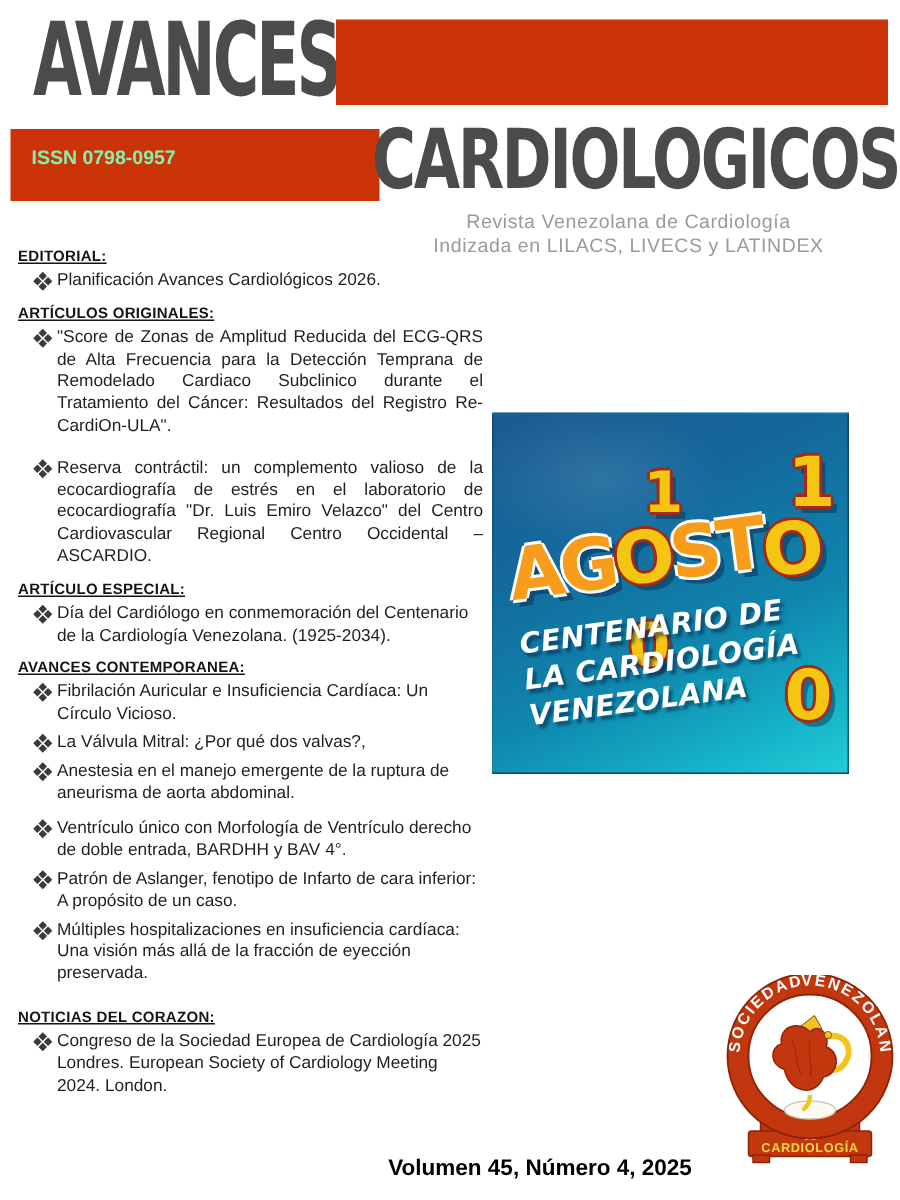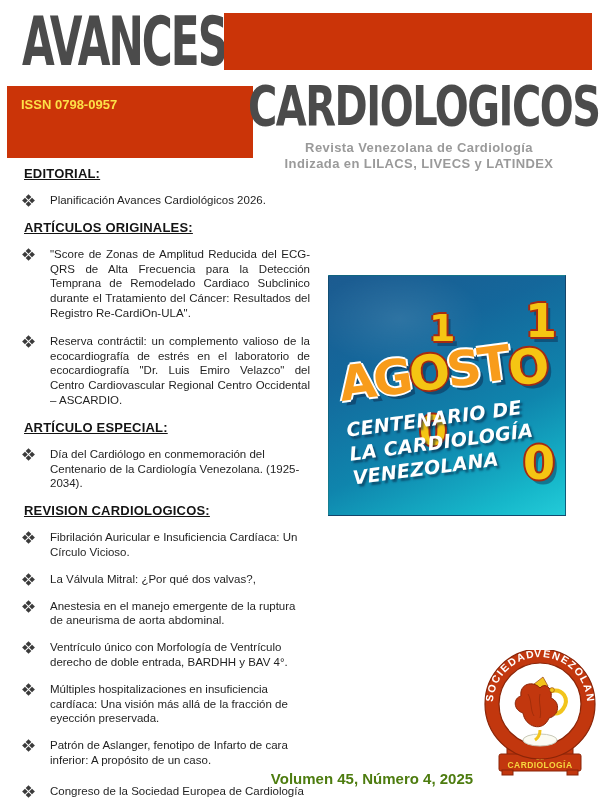--- a/index.html
+++ b/index.html
@@ -4,35 +4,35 @@
 <style>
   html,body{margin:0;padding:0;background:#fff;}
   .page{position:relative;width:600px;height:800px;background:#ffffff;overflow:hidden;
         font-family:"Liberation Sans",sans-serif;}
 
   
   .avances{position:absolute;left:22px;top:2px;white-space:nowrap;
            font-family:"DejaVu Sans",sans-serif;font-weight:800;font-size:64px;
            color:#4b4b4b;letter-spacing:-3px;transform:scale(.66,1.06);transform-origin:left top;}
   .red-top{position:absolute;left:224px;top:13px;width:368px;height:57px;background:var(--red);}
-  .red-band{position:absolute;left:7px;top:86px;width:246px;height:72px;background:var(--red);
-            color:#fde047;font-weight:bold;font-size:13px;line-height:17px;padding:10px 0 0 14px;box-sizing:border-box;}
+  .red-band{position:absolute;left:7px;top:86px;width:246px;height:48px;background:var(--red);
+            color:#86efac;font-weight:bold;font-size:13px;line-height:17px;padding:10px 0 0 14px;box-sizing:border-box;}
   .cardiologicos{position:absolute;left:248px;top:74px;white-space:nowrap;
             font-family:"DejaVu Sans",sans-serif;font-weight:800;font-size:54px;
             color:#4b4b4b;letter-spacing:-2px;transform:scale(.74,1.02);transform-origin:left top;}
   .subtitle{position:absolute;left:244px;top:140px;width:350px;text-align:center;
-            color:#9a9a9a;font-size:13px;line-height:15.5px;letter-spacing:.4px;font-weight:bold;}
+            color:#9a9a9a;font-size:13px;line-height:15.5px;letter-spacing:.4px;}
 
   
   .toc{position:absolute;left:12px;top:166px;width:310px;color:#1f1f1f;}
   .toc-section{margin-bottom:9px;}
-  .sec-head{margin:0 0 3px 12px;font-size:13px;font-weight:bold;text-decoration:underline;
+  .sec-head{margin:0 0 3px 0;font-size:10px;font-weight:bold;text-decoration:underline;
             color:#141414;letter-spacing:.2px;}
   .titem{position:relative;padding-left:26px;font-size:11.5px;line-height:14.8px;margin:0 0 4px 0;}
-  .titem p{margin:12px;}
+  .titem p{margin:0;}
   .just p{text-align:justify;}
   .sp{margin-bottom:13px;}
   .diamond{position:absolute;left:12px;top:3px;width:9px;height:9px;transform:rotate(45deg);
            display:grid;grid-template-columns:4px 4px;grid-template-rows:4px 4px;gap:1px;}
   .diamond i{display:block;background:#3a3a3a;}
 
   
   .poster{position:absolute;left:328px;top:275px;width:236px;height:239px;overflow:hidden;
           border:1px solid rgba(15,40,60,.45);
           background:linear-gradient(155deg,#1c5b90 0%,#14679b 30%,#0f85ad 62%,#16b7ca 88%,#23cbd8 100%);}
@@ -51,22 +51,22 @@
           text-shadow:-2px 0 #fff,2px 0 #fff,0 -2px #fff,0 2px #fff,4px 5px 0 rgba(12,40,75,.5);}
   .agosto span.yel{color:#f5c513;
           text-shadow:-2px 0 #a52a12,2px 0 #a52a12,0 -2px #a52a12,0 2px #a52a12,4px 5px 0 rgba(12,40,75,.5);}
   .agosto span.drop{transform:translateY(7px);}
   .centen{position:absolute;left:16px;top:142px;transform:rotate(-7.5deg);transform-origin:left top;
           z-index:3;color:#fff;font-family:"DejaVu Sans",sans-serif;font-weight:800;font-style:italic;
           font-size:19px;line-height:24px;letter-spacing:.3px;white-space:nowrap;
           text-shadow:2px 3px 2px rgba(8,35,65,.55);}
 
   
-  .volumen{position:absolute;left:244px;top:770px;width:256px;text-align:center;
-           font-size:15px;font-weight:bold;color:#4d7c0f;}
+  .volumen{position:absolute;left:232px;top:770px;width:256px;text-align:center;
+           font-size:15px;font-weight:bold;color:#000000;}
   .logo{position:absolute;left:482px;top:650px;}
 
   :root{--red:#cb3408;}
 </style>
 </head>
 <body>
 
 <div class="page">
 
   <div class="avances">AVANCES</div>
@@ -124,21 +124,21 @@
             <i></i>
             <i></i>
             <i></i>
             <i></i>
           </span>
         <p>Día del Cardiólogo en conmemoración del Centenario de la Cardiología Venezolana.  (1925-2034).</p>
       </div>
     </div>
 
     <div class="toc-section">
-      <h3 class="sec-head">REVISION CARDIOLOGICOS:</h3>
+      <h3 class="sec-head">AVANCES CONTEMPORANEA:</h3>
       <div class="titem">
         <span class="diamond">
             <i></i>
             <i></i>
             <i></i>
             <i></i>
           </span>
         <p>Fibrilación Auricular e Insuficiencia Cardíaca: Un Círculo Vicioso.</p>
       </div>
       <div class="titem">
@@ -171,34 +171,35 @@
           </span>
         <p>Ventrículo único con Morfología de Ventrículo derecho de doble entrada, BARDHH y BAV 4°.</p>
       </div>
       <div class="titem">
         <span class="diamond">
             <i></i>
             <i></i>
             <i></i>
             <i></i>
           </span>
+        <p>Patrón de Aslanger, fenotipo de Infarto de cara inferior: A propósito de un caso.</p>
+      </div>
+      <div class="titem">
+        <span class="diamond">
+            <i></i>
+            <i></i>
+            <i></i>
+            <i></i>
+          </span>
         <p>Múltiples hospitalizaciones en insuficiencia cardíaca: Una visión más allá de la fracción de eyección preservada.</p>
       </div>
-      <div class="titem">
-        <span class="diamond">
-            <i></i>
-            <i></i>
-            <i></i>
-            <i></i>
-          </span>
-        <p>Patrón de Aslanger, fenotipo de Infarto de cara inferior: A propósito de un caso.</p>
-      </div>
     </div>
 
     <div class="toc-section" style="margin-top:16px">
+      <h3 class="sec-head">NOTICIAS DEL CORAZON:</h3>
       <div class="titem">
         <span class="diamond">
             <i></i>
             <i></i>
             <i></i>
             <i></i>
           </span>
         <p>Congreso de la Sociedad Europea de Cardiología 2025 Londres. European Society of Cardiology Meeting 2024. London.</p>
       </div>
 

